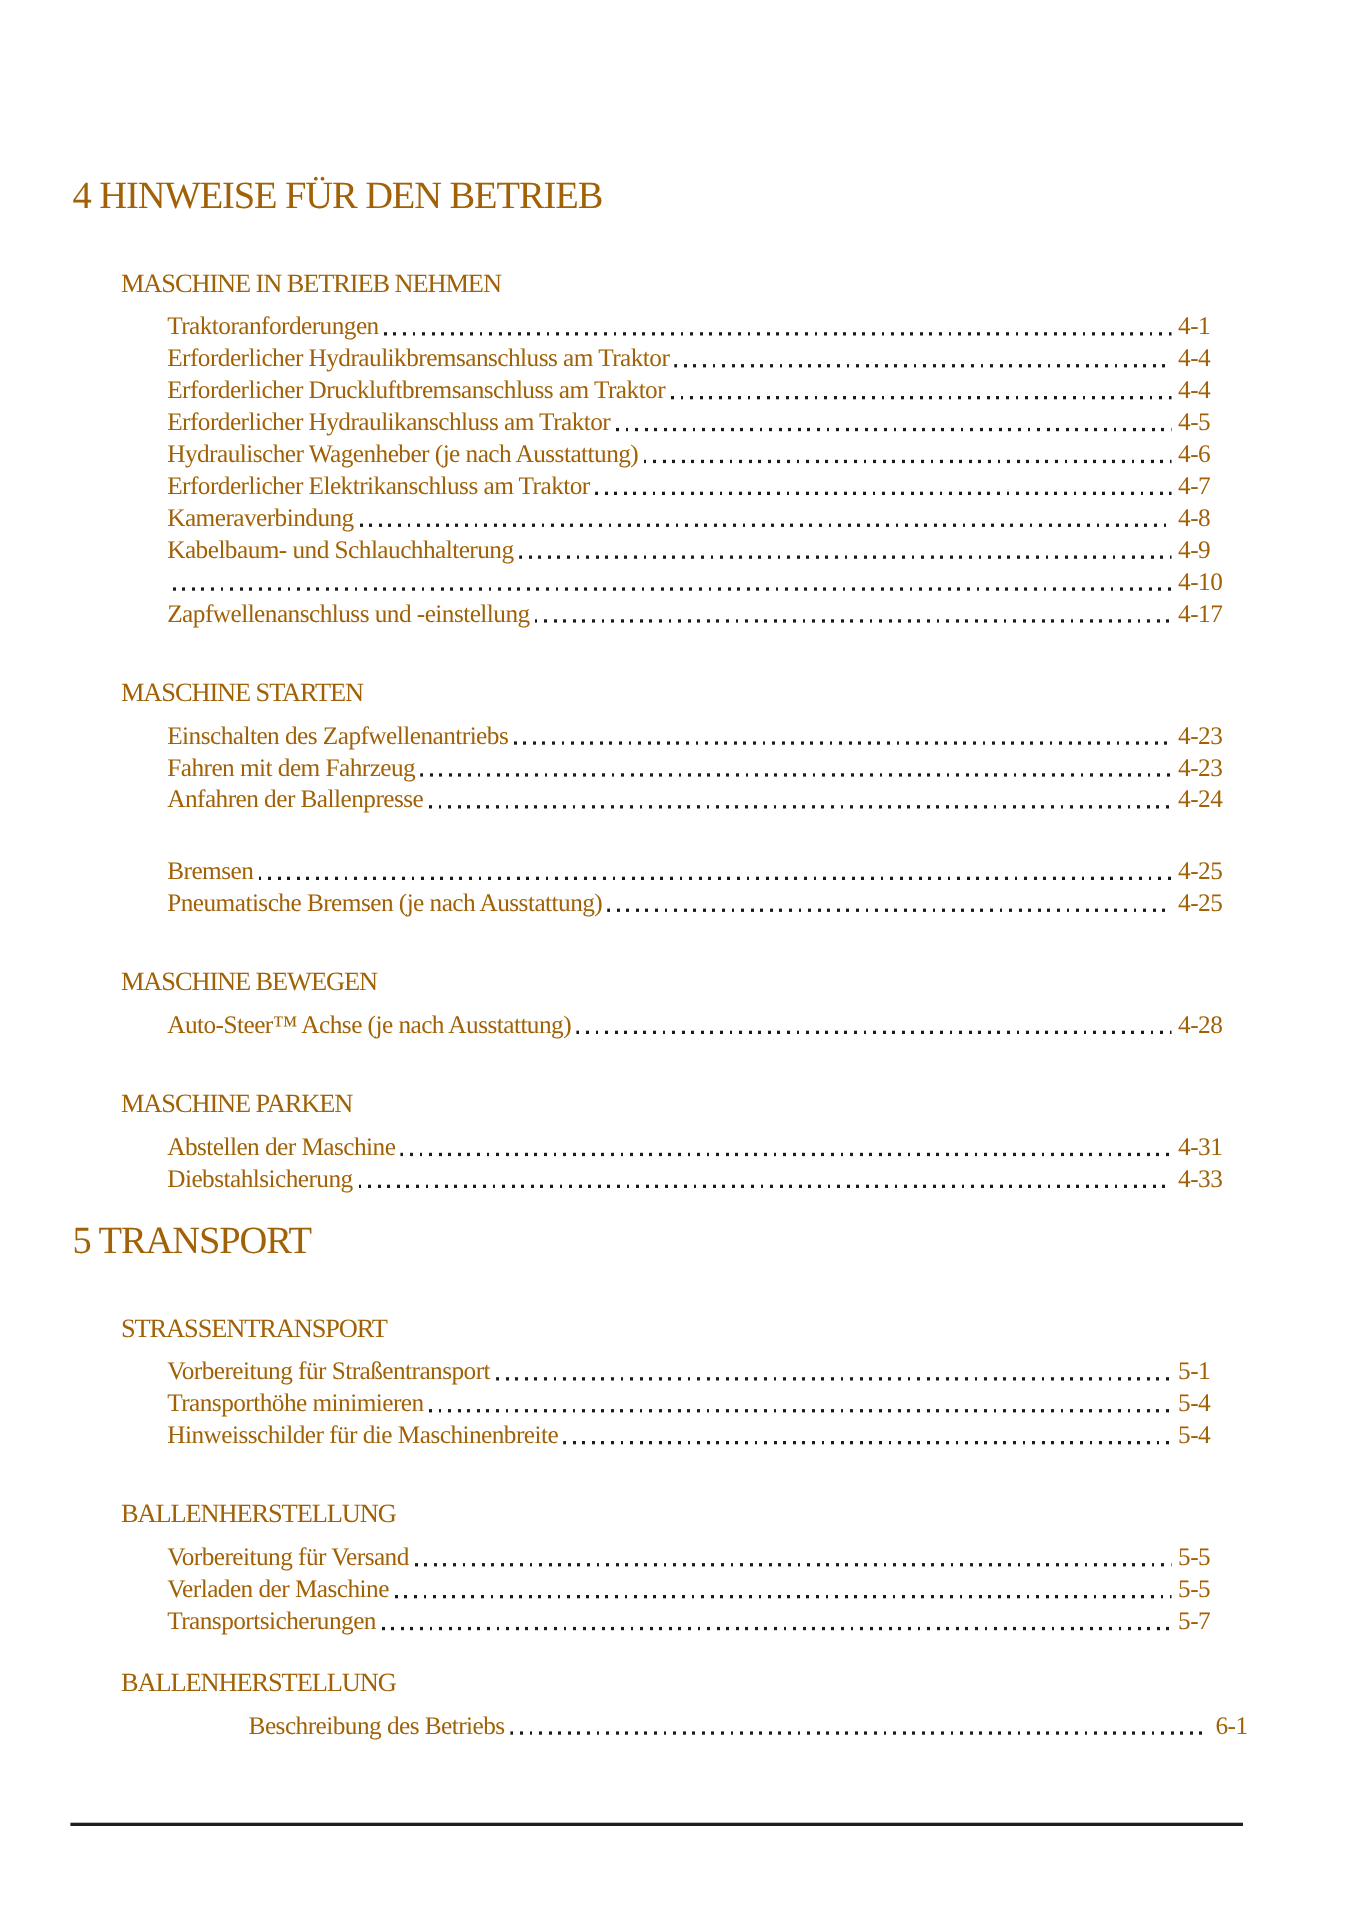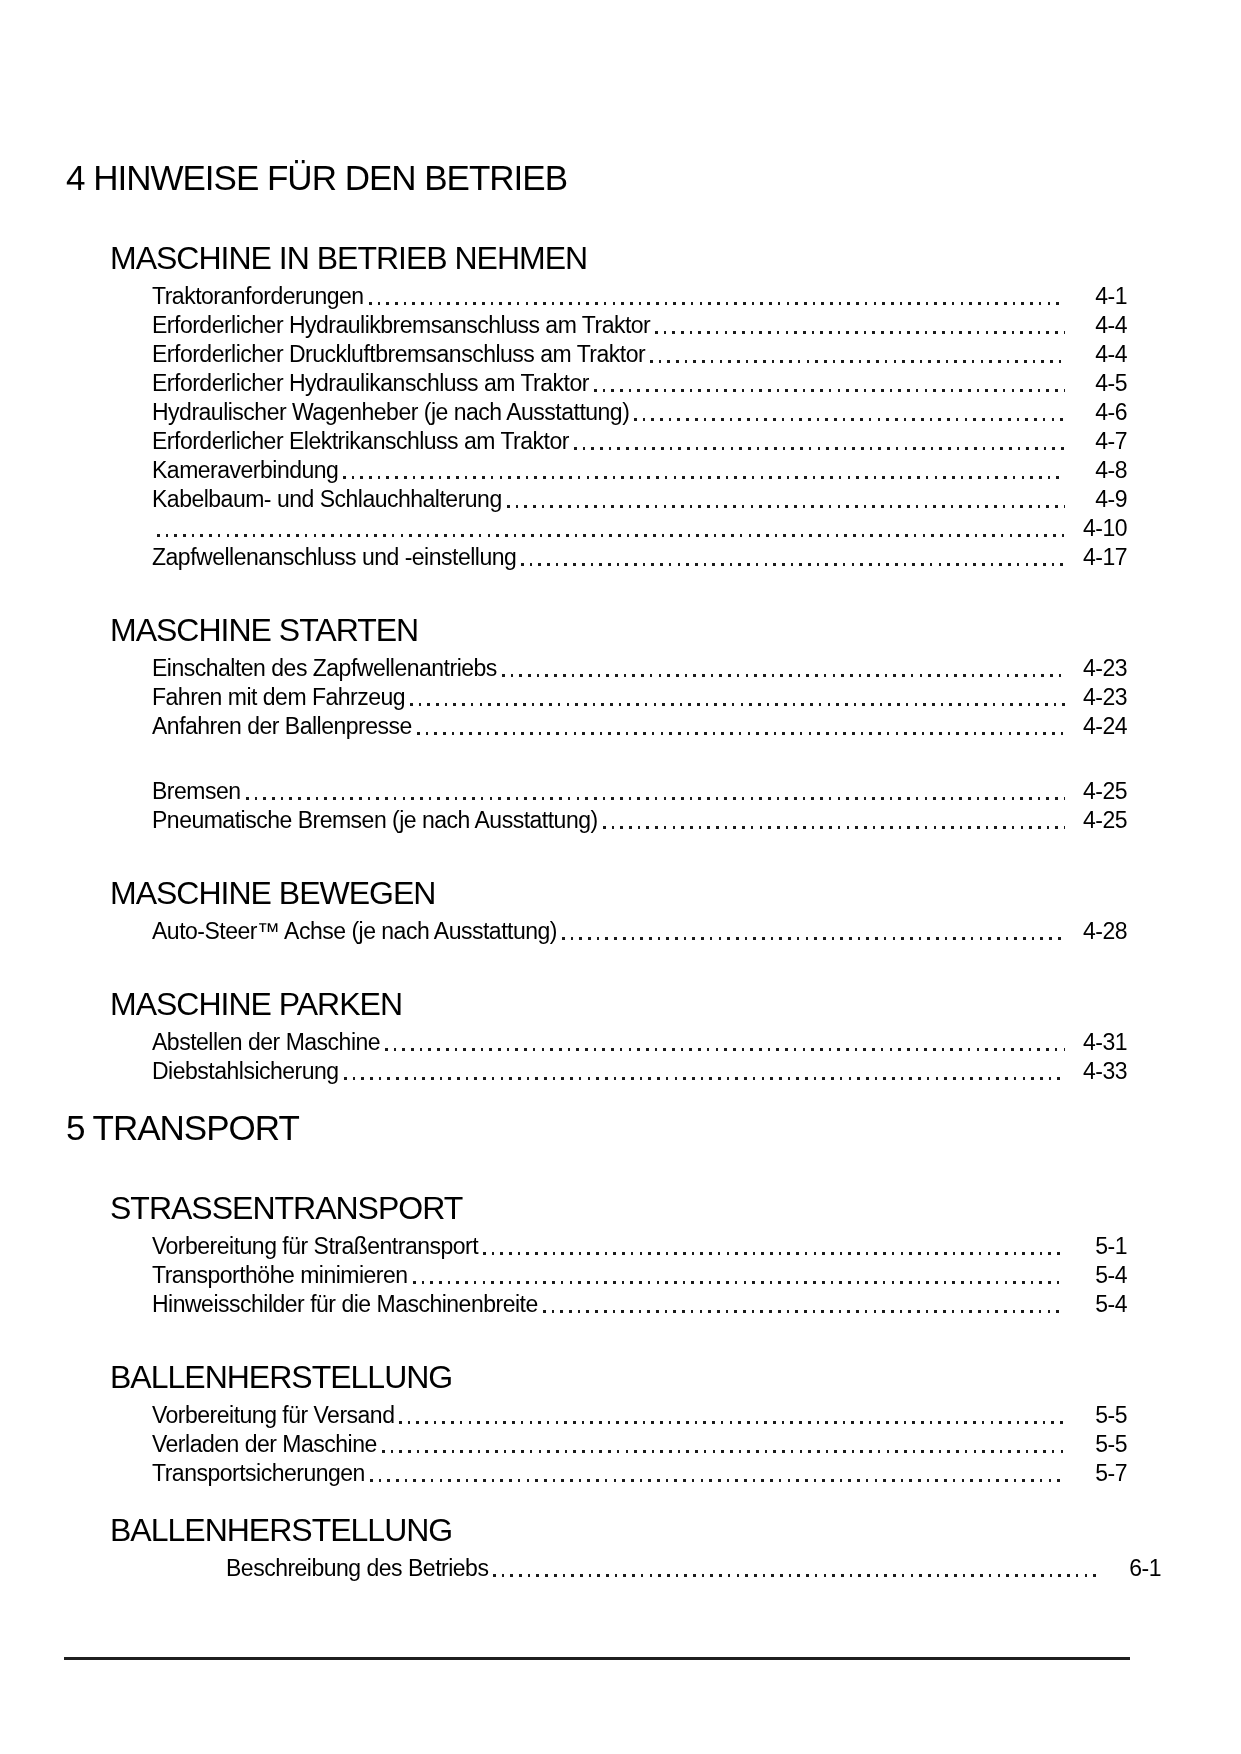--- a/index.html
+++ b/index.html
@@ -5,22 +5,22 @@
   html, body {
     margin: 0;
     padding: 0;
     background: #ffffff;
   }
   .page {
     position: relative;
     width: 1241px;
     height: 1754px;
     background: #ffffff;
-    color: #000000;
-    font-family: Liberation Sans, sans-serif;
+    color: #a16207;
+    font-family: Liberation Serif, serif;
     overflow: hidden;
   }
   .toc {
     padding-top: 156px;
   }
   .chapter { }
   .chapter + .chapter {
     margin-top: 20px;
   }
   .chapter-title {
@@ -34,21 +34,21 @@
   .section {
     margin-left: 110px;
   }
   .section {
     margin-top: 36px;
   }
   .chapter .section:first-of-type {
     margin-top: 4px;
   }
   .section-title {
-    font-size: 32px;
+    font-size: 24px;
     line-height: 44px;
     font-weight: 400;
     letter-spacing: -1px;
     white-space: nowrap;
   }
   .entries {
     margin-top: 2px;
   }
   .entry {
     display: flex;
@@ -74,21 +74,21 @@
     background: repeating-linear-gradient(
       to right,
       #1b1b1b 0,
       #1b1b1b 2.6px,
       transparent 2.6px,
       transparent 8.7px
     );
   }
   .page-num {
     width: 56px;
-    text-align: right;
+    text-align: left;
     white-space: nowrap;
     letter-spacing: -0.5px;
   }
   .bottom-rule {
     position: absolute;
     left: 64px;
     top: 1657px;
     width: 1066px;
     height: 3px;
     background: #1f1f1f;

